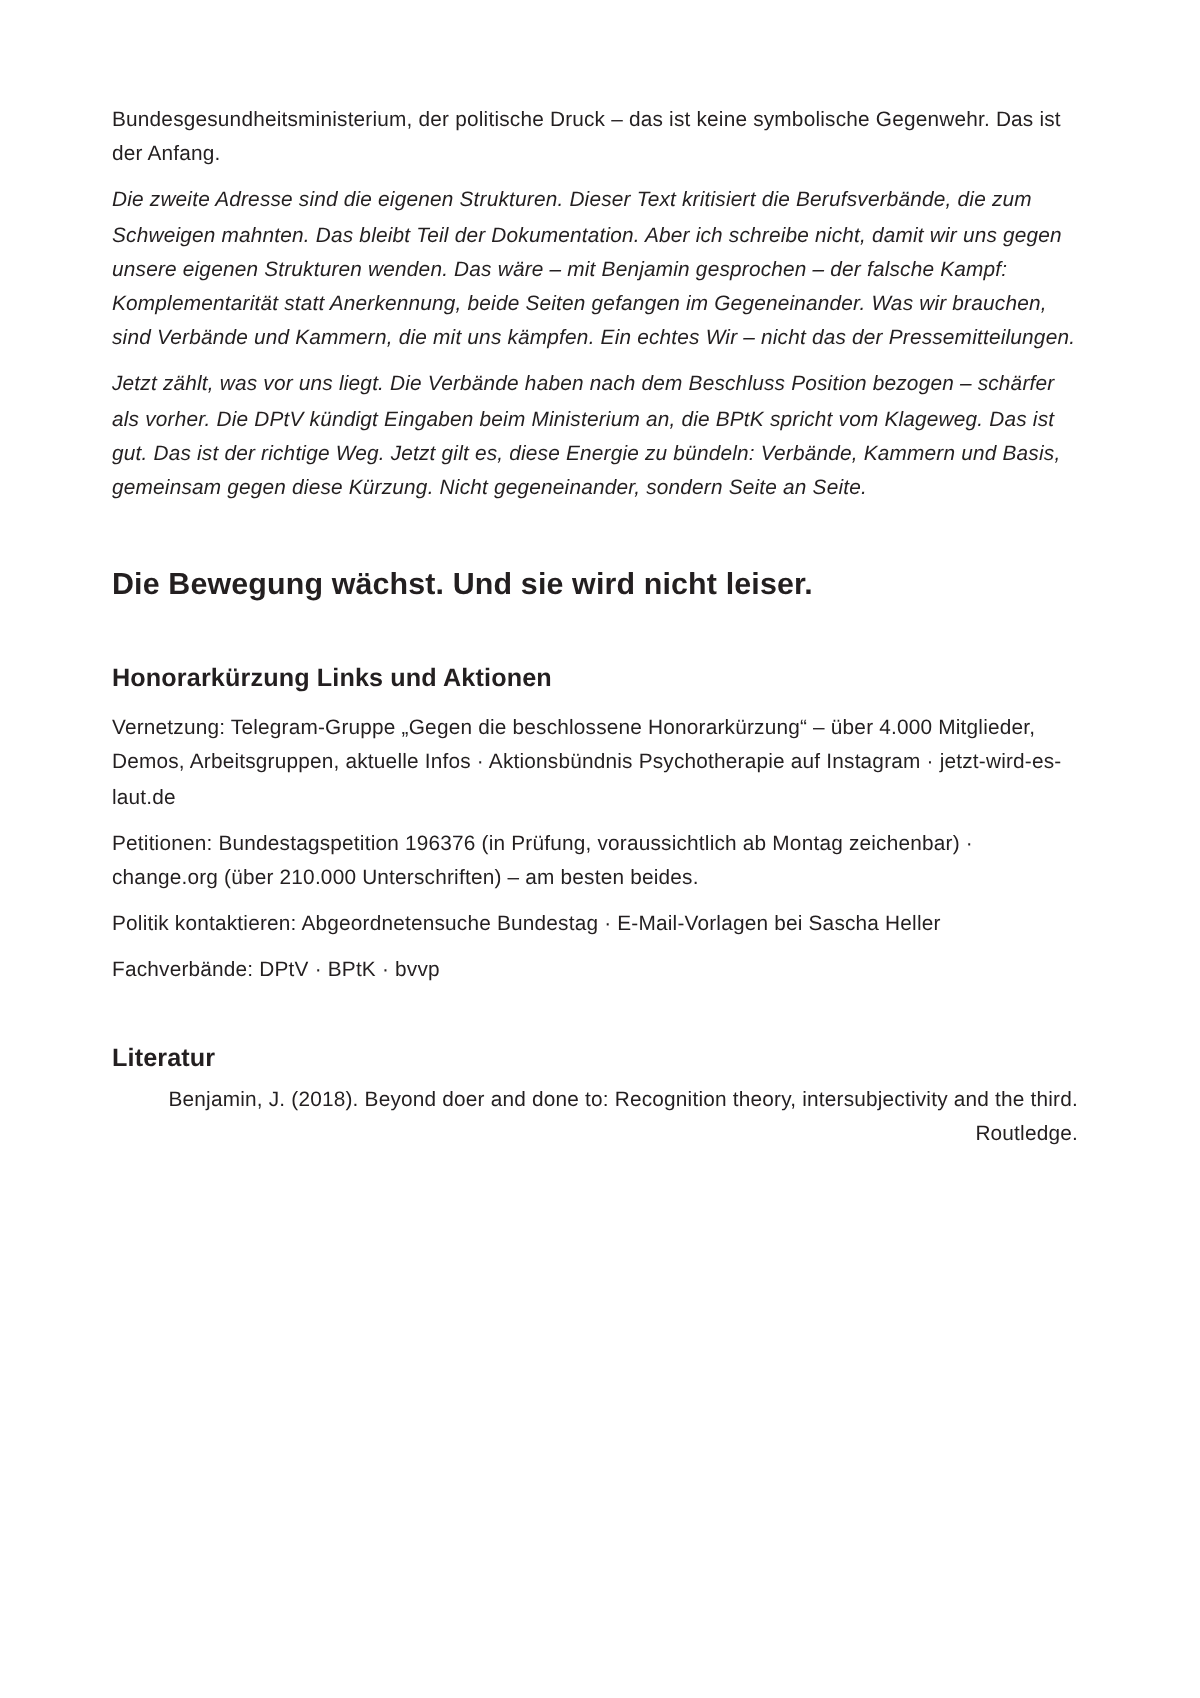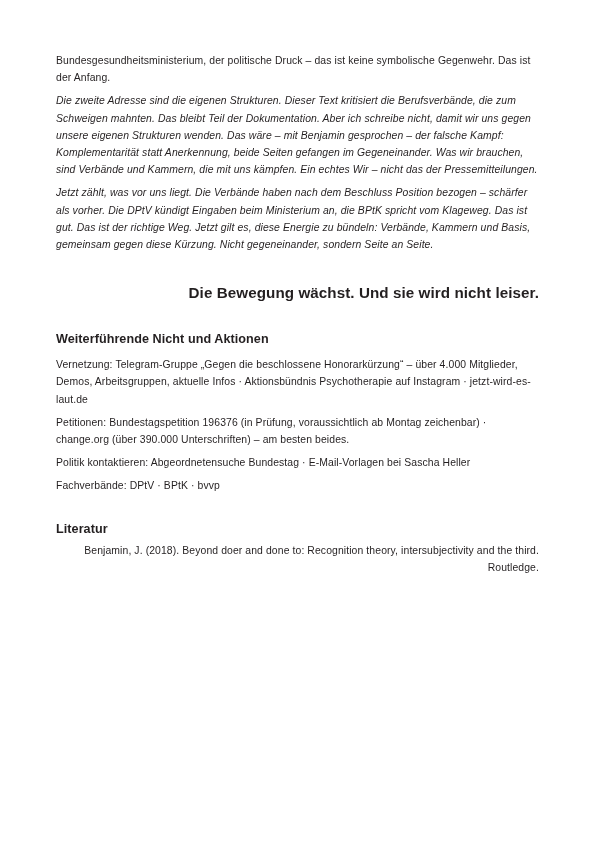--- a/index.html
+++ b/index.html
@@ -34,21 +34,20 @@
   .para-gap {
     margin-top: 6px;
     font-style: italic;
   }
   h2.headline {
     font-size: 15.2px;
     line-height: 20px;
     font-weight: bold;
     margin: 30px 0 0 0;
     letter-spacing: 0.005em;
-    text-align: right;
   }
   h3.subhead {
     font-size: 12.6px;
     line-height: 17px;
     font-weight: bold;
     margin: 28px 0 8px 0;
     letter-spacing: 0.005em;
   }
   h3.subhead.lit {
     margin-top: 26px;
@@ -74,25 +73,25 @@
 <div class="page">
 
   <div class="body-block">
     <p>Bundesgesundheitsministerium, der politische Druck – das ist keine symbolische Gegenwehr. Das ist der Anfang.</p>
     <p class="para-gap">Die zweite Adresse sind die eigenen Strukturen. Dieser Text kritisiert die Berufsverbände, die zum Schweigen mahnten. Das bleibt Teil der Dokumentation. Aber ich schreibe nicht, damit wir uns gegen unsere eigenen Strukturen wenden. Das wäre – mit Benjamin gesprochen – der falsche Kampf: Komplementarität statt Anerkennung, beide Seiten gefangen im Gegeneinander. Was wir brauchen, sind Verbände und Kammern, die mit uns kämpfen. Ein echtes Wir – nicht das der Pressemitteilungen.</p>
     <p class="para-gap">Jetzt zählt, was vor uns liegt. Die Verbände haben nach dem Beschluss Position bezogen – schärfer als vorher. Die DPtV kündigt Eingaben beim Ministerium an, die BPtK spricht vom Klageweg. Das ist gut. Das ist der richtige Weg. Jetzt gilt es, diese Energie zu bündeln: Verbände, Kammern und Basis, gemeinsam gegen diese Kürzung. Nicht gegeneinander, sondern Seite an Seite.</p>
   </div>
 
   <h2 class="headline">Die Bewegung wächst. Und sie wird nicht leiser.</h2>
 
-  <h3 class="subhead">Weiterführende Nicht und Aktionen</h3>
+  <h3 class="subhead">Honorarkürzung Links und Aktionen</h3>
 
   <div class="links-block">
     <p>Vernetzung: Telegram-Gruppe „Gegen die beschlossene Honorarkürzung“ – über 4.000 Mitglieder, Demos, Arbeitsgruppen, aktuelle Infos · Aktionsbündnis Psychotherapie auf Instagram · jetzt-wird-es-laut.de</p>
-    <p>Petitionen: Bundestagspetition 196376 (in Prüfung, voraussichtlich ab Montag zeichenbar) · change.org (über 390.000 Unterschriften) – am besten beides.</p>
+    <p>Petitionen: Bundestagspetition 196376 (in Prüfung, voraussichtlich ab Montag zeichenbar) · change.org (über 210.000 Unterschriften) – am besten beides.</p>
     <p>Politik kontaktieren: Abgeordnetensuche Bundestag · E-Mail-Vorlagen bei Sascha Heller</p>
     <p>Fachverbände: DPtV · BPtK · bvvp</p>
   </div>
 
   <h3 class="subhead lit">Literatur</h3>
 
   <div class="lit-block">
     <p>Benjamin, J. (2018). Beyond doer and done to: Recognition theory, intersubjectivity and the third. Routledge.</p>
   </div>
 

